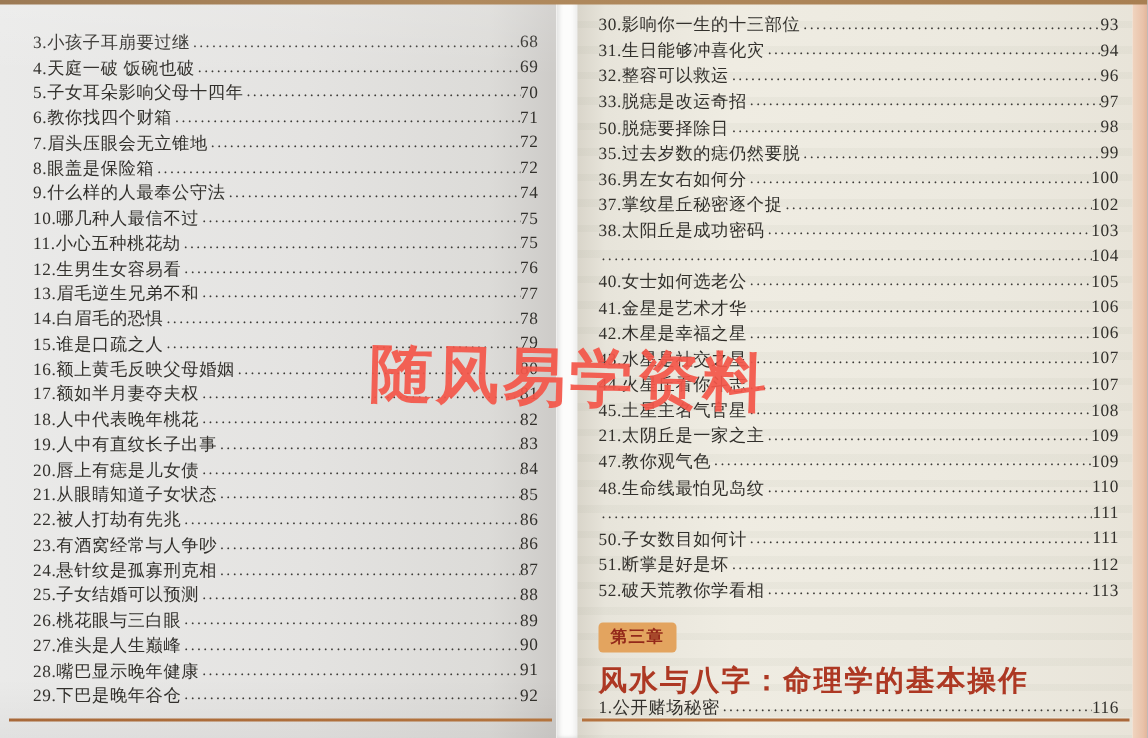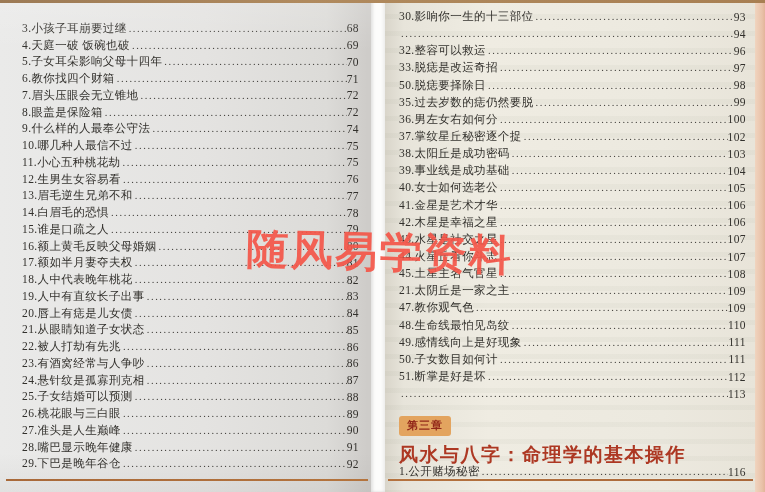--- a/index.html
+++ b/index.html
@@ -211,20 +211,21 @@
 
   <div class="page page-right">
     <div class="ghost"></div>
     <div class="rows rows-right">
         <div class="toc-row">
           <span class="t">30.影响你一生的十三部位</span>
           <span class="dots">............................................................................................................................................</span>
           <span class="p">93</span>
         </div>
         <div class="toc-row">
+          <span class="t">31.生日能够冲喜化灾</span>
           <span class="dots">............................................................................................................................................</span>
           <span class="p">94</span>
         </div>
         <div class="toc-row">
           <span class="t">32.整容可以救运</span>
           <span class="dots">............................................................................................................................................</span>
           <span class="p">96</span>
         </div>
         <div class="toc-row">
           <span class="t">33.脱痣是改运奇招</span>
@@ -250,21 +251,20 @@
           <span class="t">37.掌纹星丘秘密逐个捉</span>
           <span class="dots">............................................................................................................................................</span>
           <span class="p">102</span>
         </div>
         <div class="toc-row">
           <span class="t">38.太阳丘是成功密码</span>
           <span class="dots">............................................................................................................................................</span>
           <span class="p">103</span>
         </div>
         <div class="toc-row">
-          <span class="t">39.事业线是成功基础</span>
           <span class="dots">............................................................................................................................................</span>
           <span class="p">104</span>
         </div>
         <div class="toc-row">
           <span class="t">40.女士如何选老公</span>
           <span class="dots">............................................................................................................................................</span>
           <span class="p">105</span>
         </div>
         <div class="toc-row">
           <span class="t">41.金星是艺术才华</span>
@@ -300,35 +300,35 @@
           <span class="t">47.教你观气色</span>
           <span class="dots">............................................................................................................................................</span>
           <span class="p">109</span>
         </div>
         <div class="toc-row">
           <span class="t">48.生命线最怕见岛纹</span>
           <span class="dots">............................................................................................................................................</span>
           <span class="p">110</span>
         </div>
         <div class="toc-row">
-          <span class="t">49.感情线向上是好现象</span>
           <span class="dots">............................................................................................................................................</span>
           <span class="p">111</span>
         </div>
         <div class="toc-row">
           <span class="t">50.子女数目如何计</span>
           <span class="dots">............................................................................................................................................</span>
           <span class="p">111</span>
         </div>
         <div class="toc-row">
           <span class="t">51.断掌是好是坏</span>
           <span class="dots">............................................................................................................................................</span>
           <span class="p">112</span>
         </div>
         <div class="toc-row">
+          <span class="t">52.破天荒教你学看相</span>
           <span class="dots">............................................................................................................................................</span>
           <span class="p">113</span>
         </div>
       </div>
     <div class="chapter-block">
       <span class="chapter-badge">第三章</span>
       <div class="chapter-title">风水与八字：命理学的基本操作</div>
     </div>
     <div class="chapter-rows">
         <div class="toc-row">

